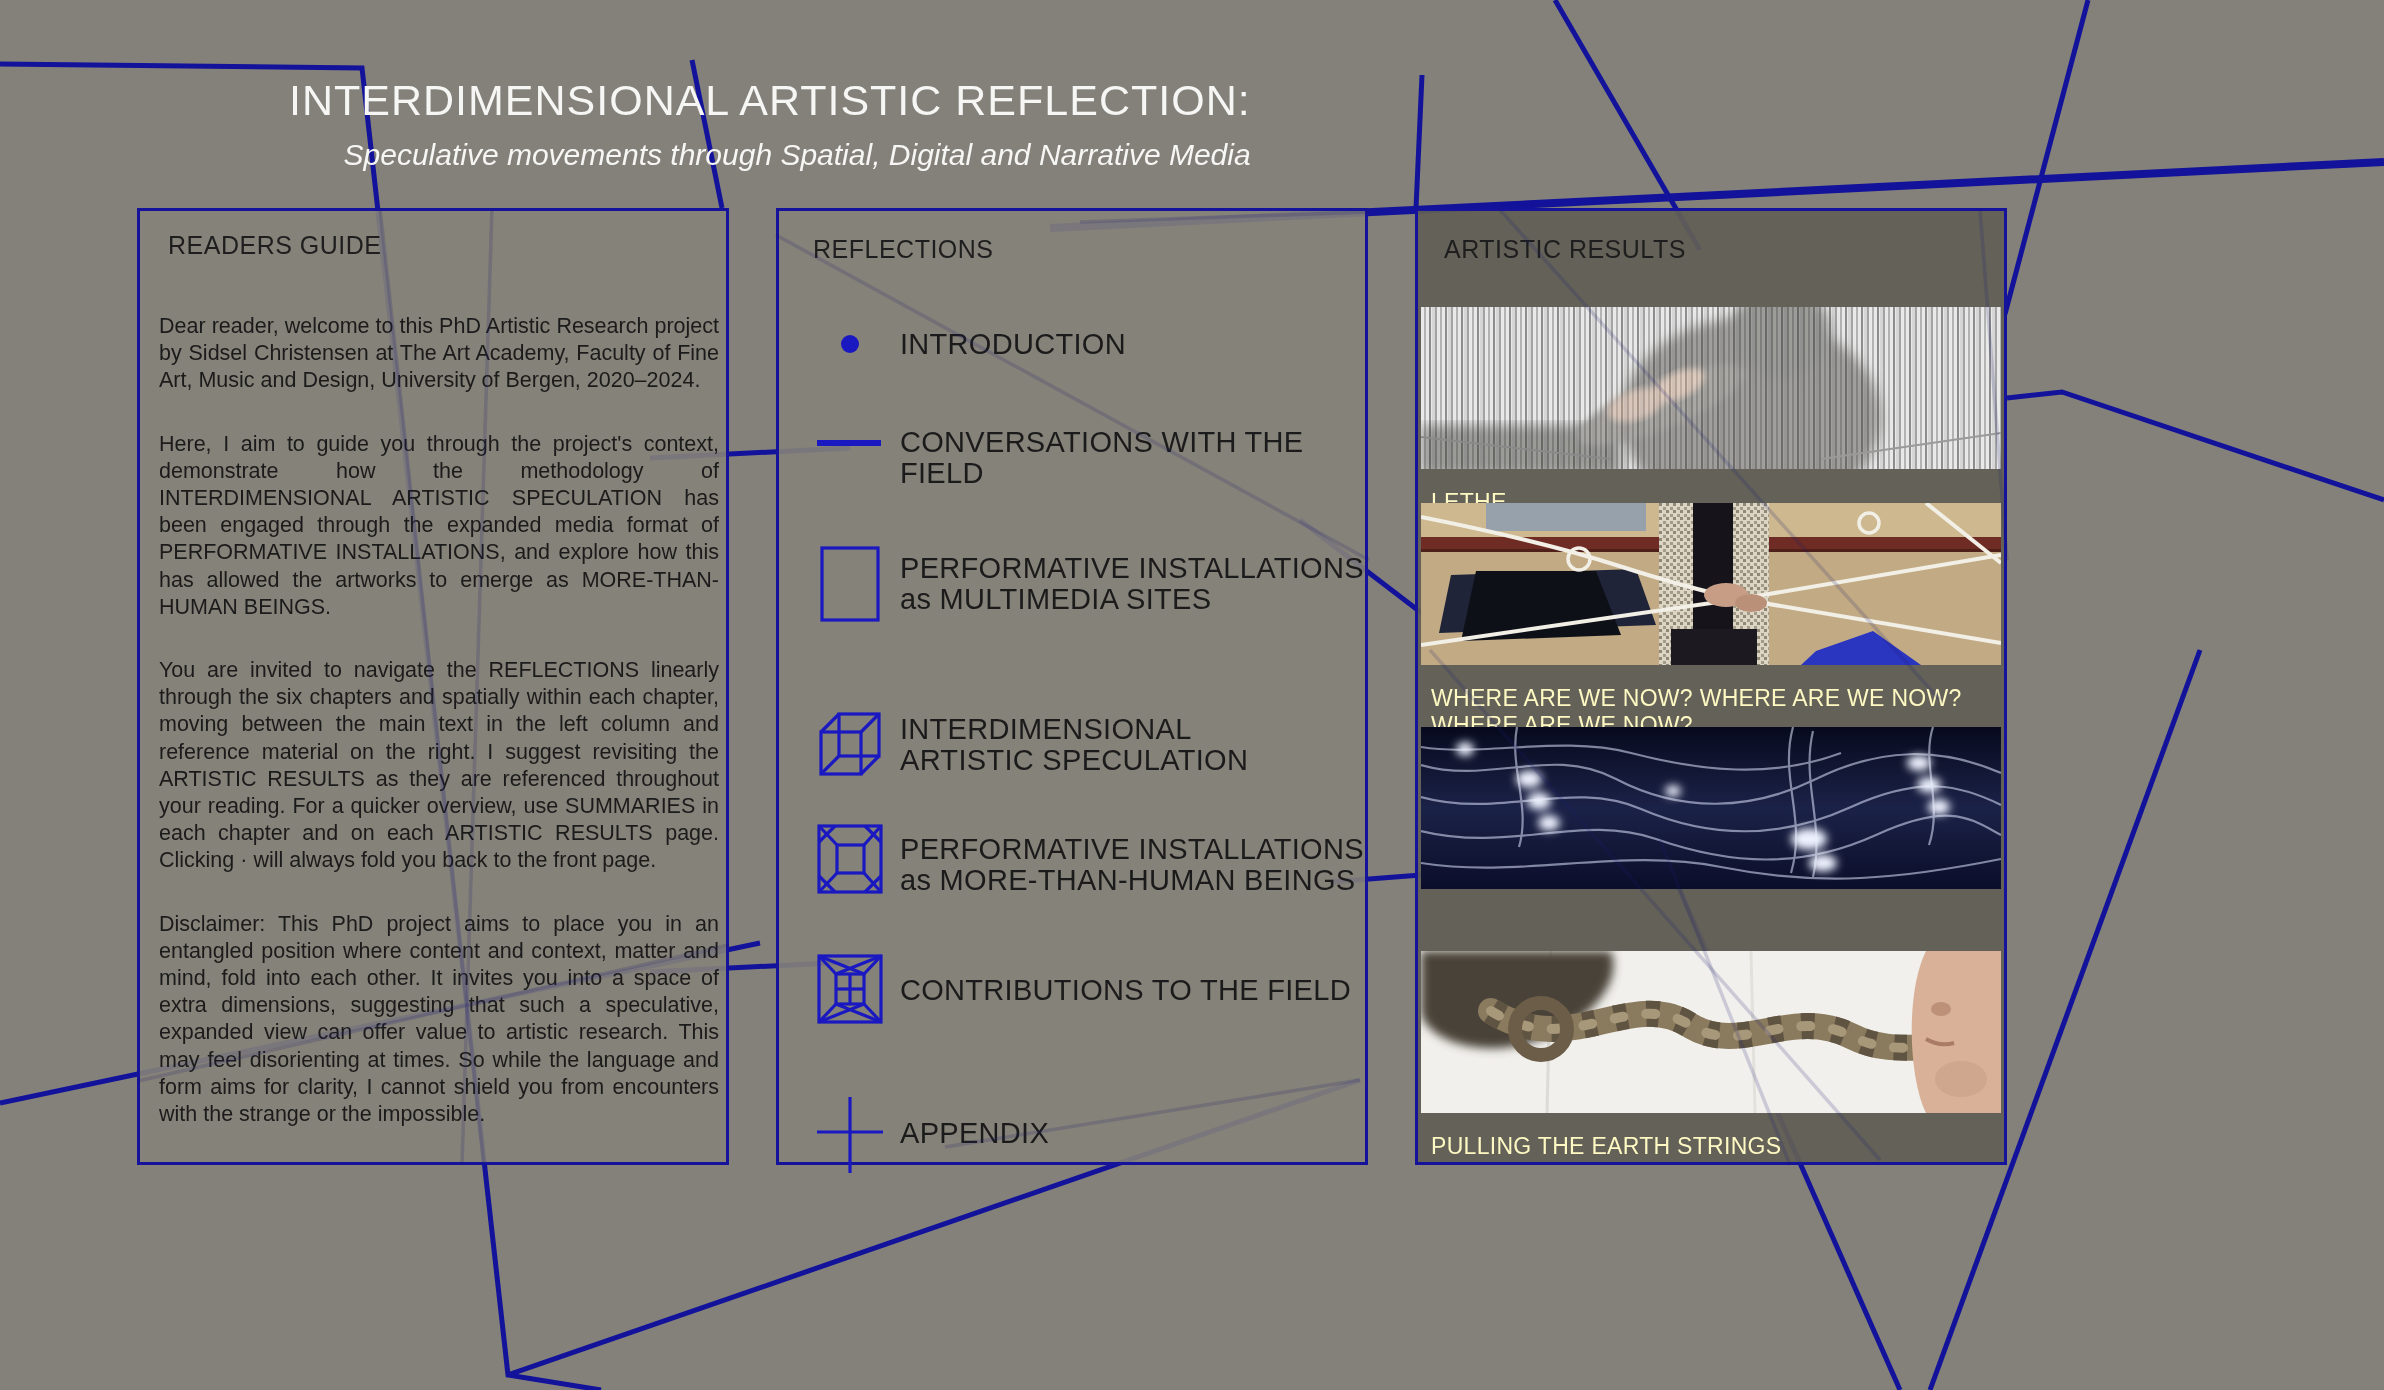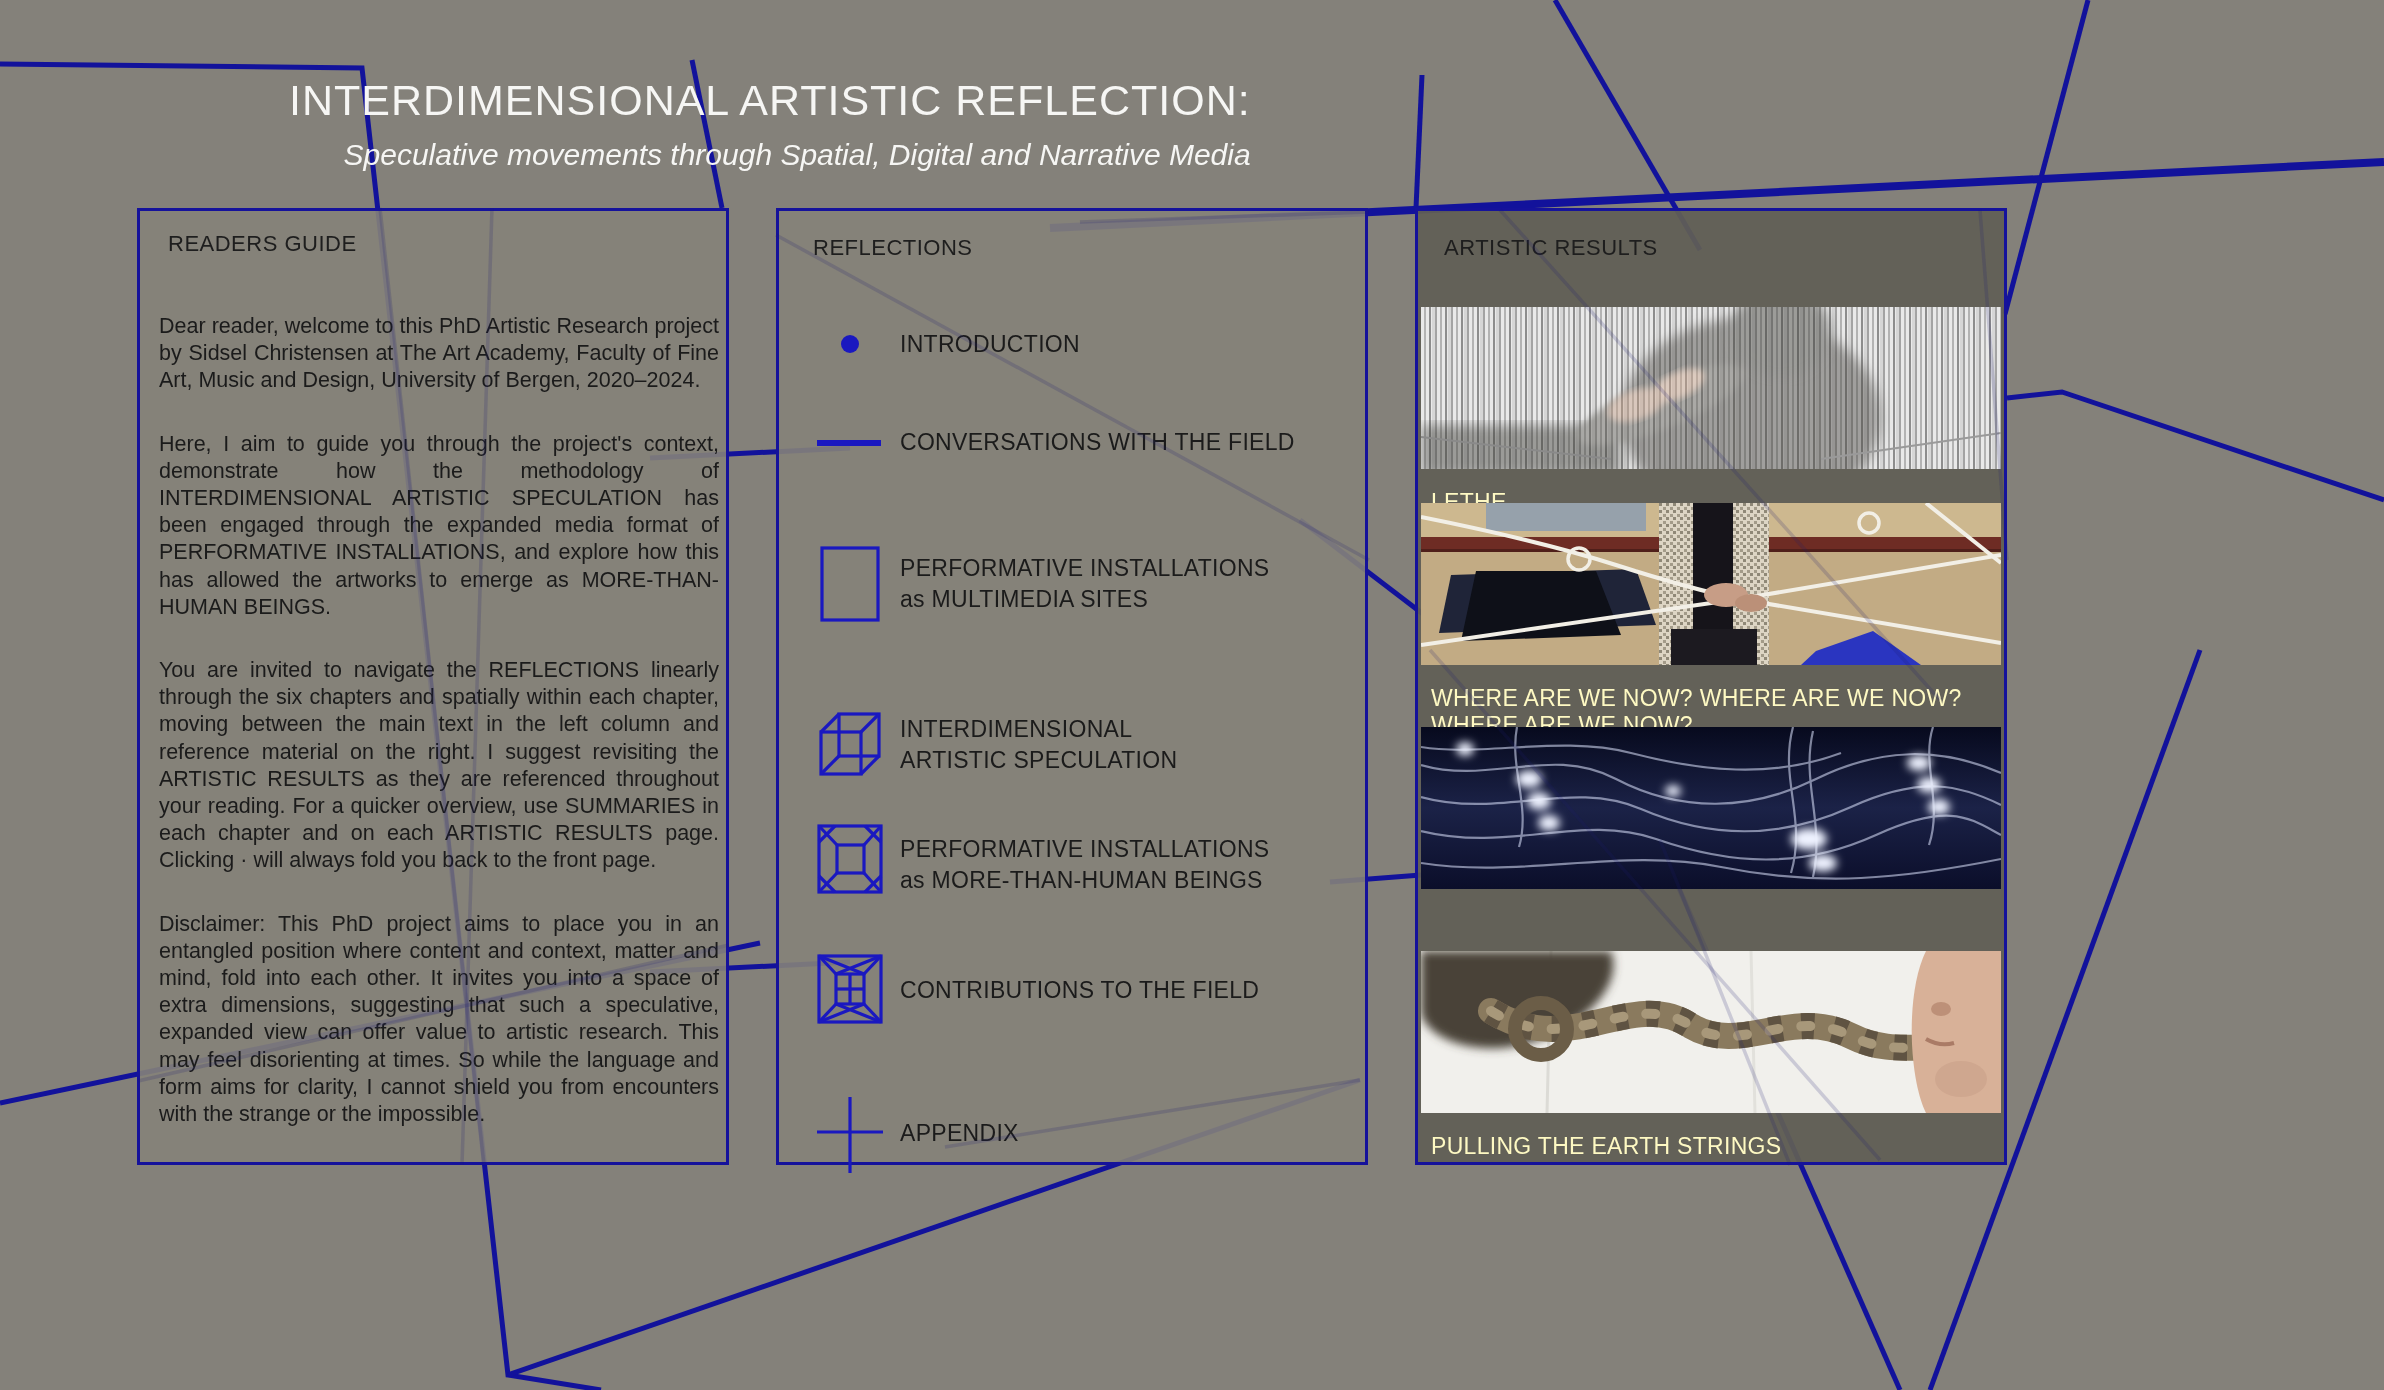--- a/index.html
+++ b/index.html
@@ -10,29 +10,29 @@
   
   #title{position:absolute;left:289px;top:74px;color:#f6f6f4;}
   #title .t1{font-size:43px;letter-spacing:1px;line-height:52px;}
   #title .t2{font-size:30px;font-style:italic;line-height:58px;text-align:right;}
   
   .panel{position:absolute;top:208px;height:957px;width:592px;box-sizing:border-box;
          border:3px solid #15129b;background:rgba(133,130,121,0.9);}
   #panel-left{left:137px;}
   #panel-middle{left:776px;}
   #panel-right{left:1415px;background:rgba(97,95,85,0.93);}
-  .phead{position:absolute;font-size:22px;color:#1e1e1e;letter-spacing:.5px;white-space:nowrap;}
+  .phead{position:absolute;font-size:25px;color:#1e1e1e;letter-spacing:.5px;white-space:nowrap;}
   
   #rg-body{position:absolute;left:19px;top:95px;width:560px;font-size:21.5px;line-height:27.2px;
            color:#1b1b1b;text-align:justify;}
   #rg-body p{margin:7px 0 36px 0;}
   
   .mrow{position:absolute;left:0;width:100%;cursor:pointer;}
   .micon{position:absolute;left:36px;width:70px;}
-  .mlabel{position:absolute;left:121px;font-size:23px;line-height:31px;color:#1b1b1b;
+  .mlabel{position:absolute;left:121px;font-size:29px;line-height:31px;color:#1b1b1b;
           white-space:pre-line;letter-spacing:.3px;}
   .blue{stroke:#1a18c0;fill:none;stroke-width:3.2;}
   
   .ritem{position:absolute;left:3px;width:580px;cursor:pointer;}
   .rimg{position:absolute;left:0;top:0;width:580px;overflow:hidden;}
   .rcap{position:absolute;left:0;width:580px;box-sizing:border-box;padding:20px 10px;
         font-size:23px;line-height:27px;color:#fef9c3;letter-spacing:.3px;}
 </style>
 </head>
 <body>

